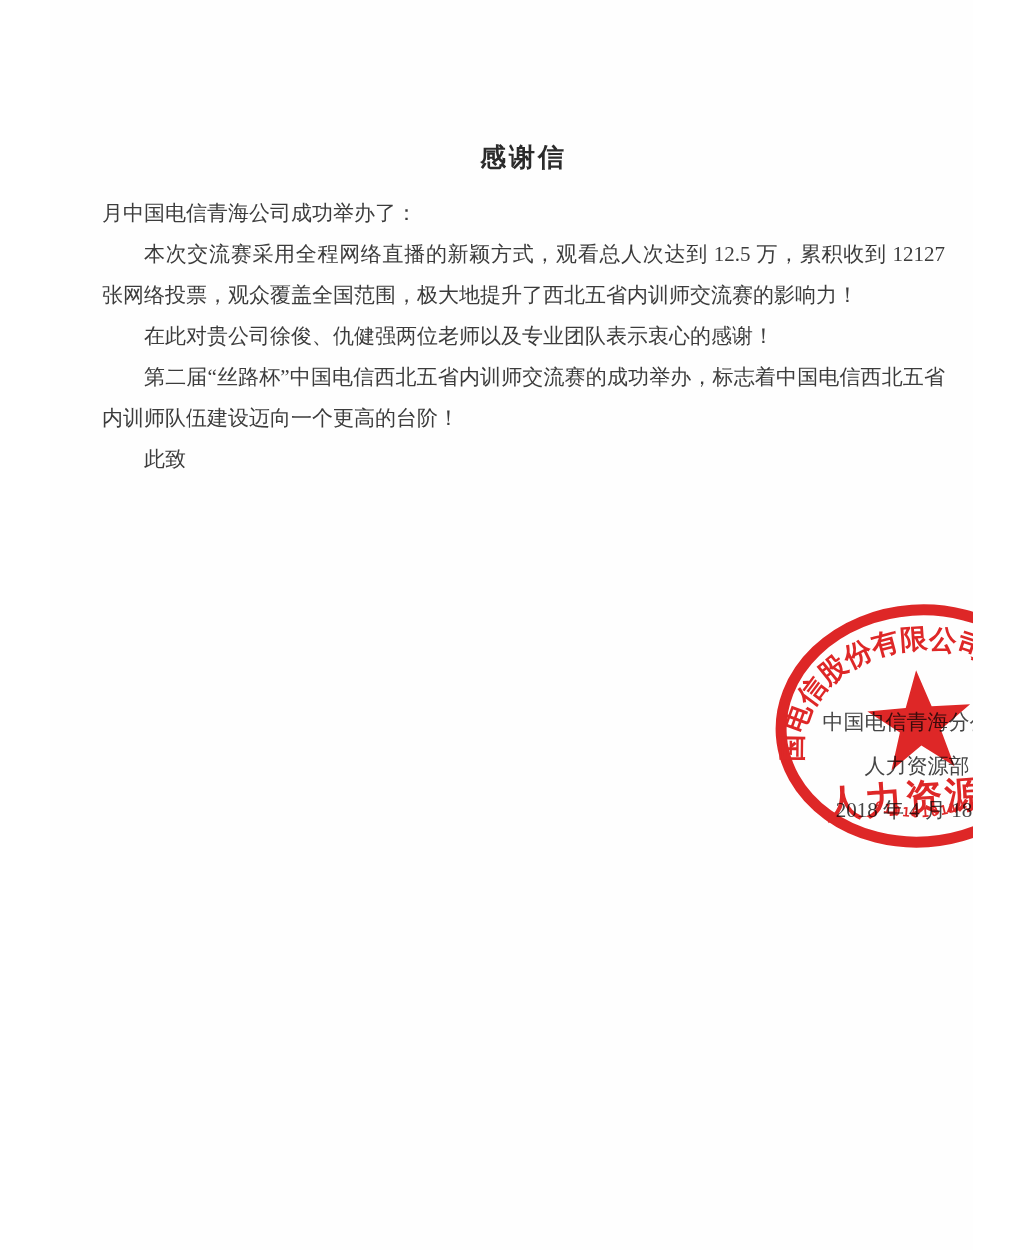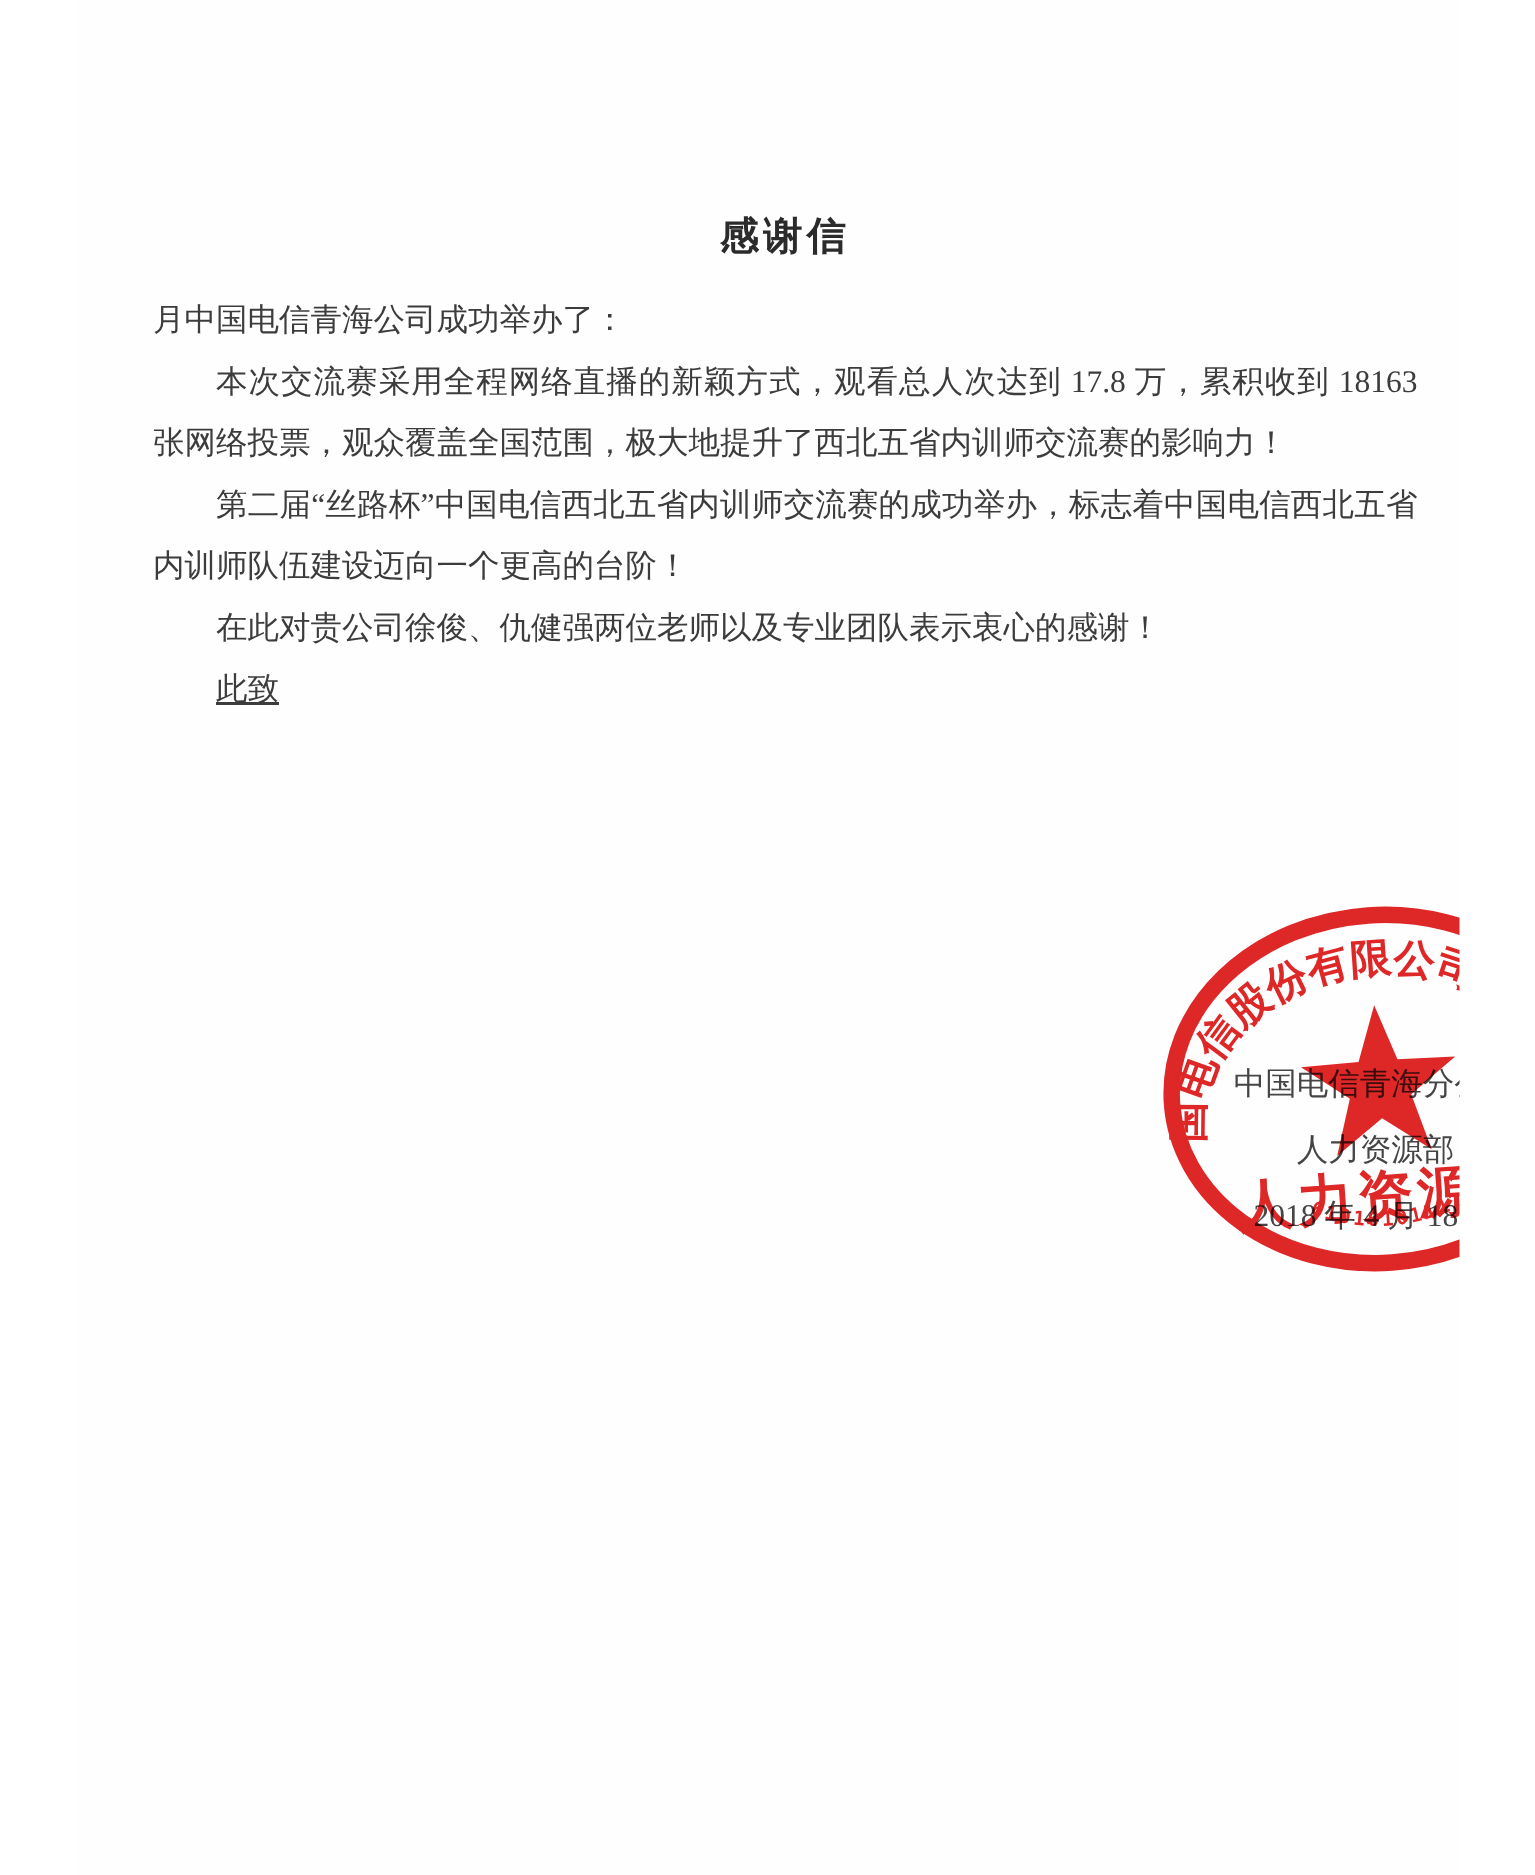--- a/index.html
+++ b/index.html
@@ -24,21 +24,21 @@
   }
   .letter-body{
     margin:18px 28px 0 28px;
     font-size:21px;
     line-height:41px;
     text-align:justify;
   }
   .letter-body p{margin:0;}
   .salutation{text-indent:0;}
   .para{text-indent:2em;}
-  .closing-cizhi{text-indent:2em;text-decoration:underline;}
+  .closing-cizhi{text-indent:2em;}
   .closing-jingli{text-indent:0;}
   .signature-block{
     position:absolute;
     left:742px;
     top:700px;
     width:250px;
     text-align:center;
     font-size:21px;
     line-height:44px;
     color:#454545;
@@ -73,23 +73,23 @@
 </style>
 </head>
 <body>
 
 <div class="page">
 
   <h1 class="doc-title">感谢信</h1>
 
   <div class="letter-body">
     <p class="salutation">月中国电信青海公司成功举办了：</p>
-    <p class="para">本次交流赛采用全程网络直播的新颖方式，观看总人次达到 17.8 万，累积收到 18163 张网络投票，观众覆盖全国范围，极大地提升了西北五省内训师交流赛的影响力！</p>
+    <p class="para">本次交流赛采用全程网络直播的新颖方式，观看总人次达到 12.5 万，累积收到 12127 张网络投票，观众覆盖全国范围，极大地提升了西北五省内训师交流赛的影响力！</p>
+    <p class="para">在此对贵公司徐俊、仇健强两位老师以及专业团队表示衷心的感谢！</p>
     <p class="para">第二届“丝路杯”中国电信西北五省内训师交流赛的成功举办，标志着中国电信西北五省内训师队伍建设迈向一个更高的台阶！</p>
-    <p class="para">在此对贵公司徐俊、仇健强两位老师以及专业团队表示衷心的感谢！</p>
     <p class="closing-cizhi">此致</p>
   </div>
 
   <div class="signature-block">
     <div>中国电信青海分公司</div>
     <div>人力资源部</div>
     <div>2018 年 4 月 18 日</div>
   </div>
 
   <div class="stamp-wrap">

